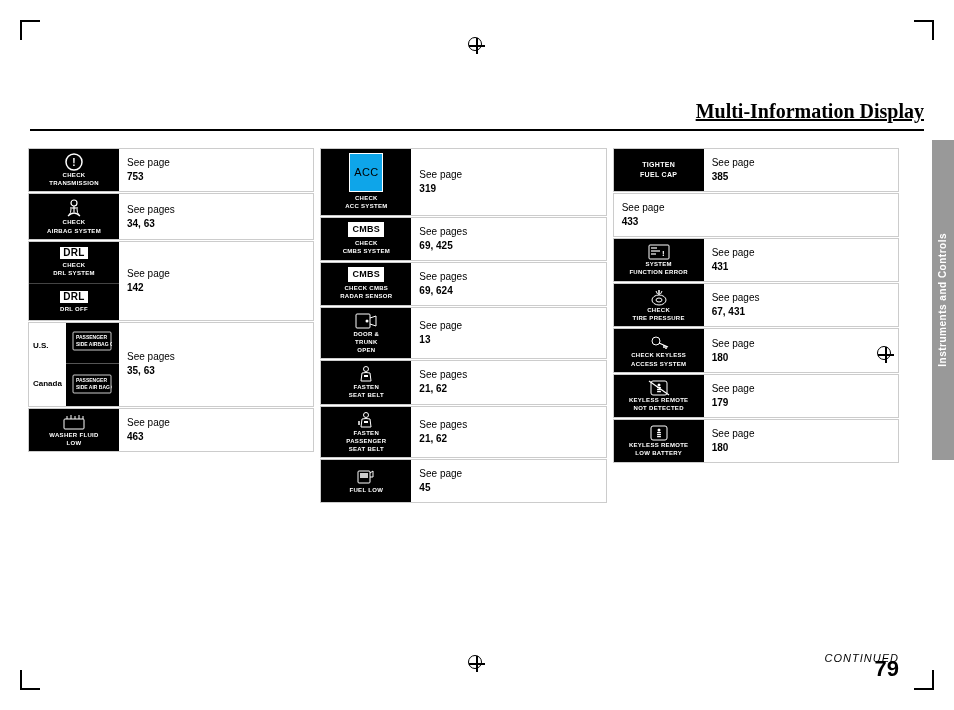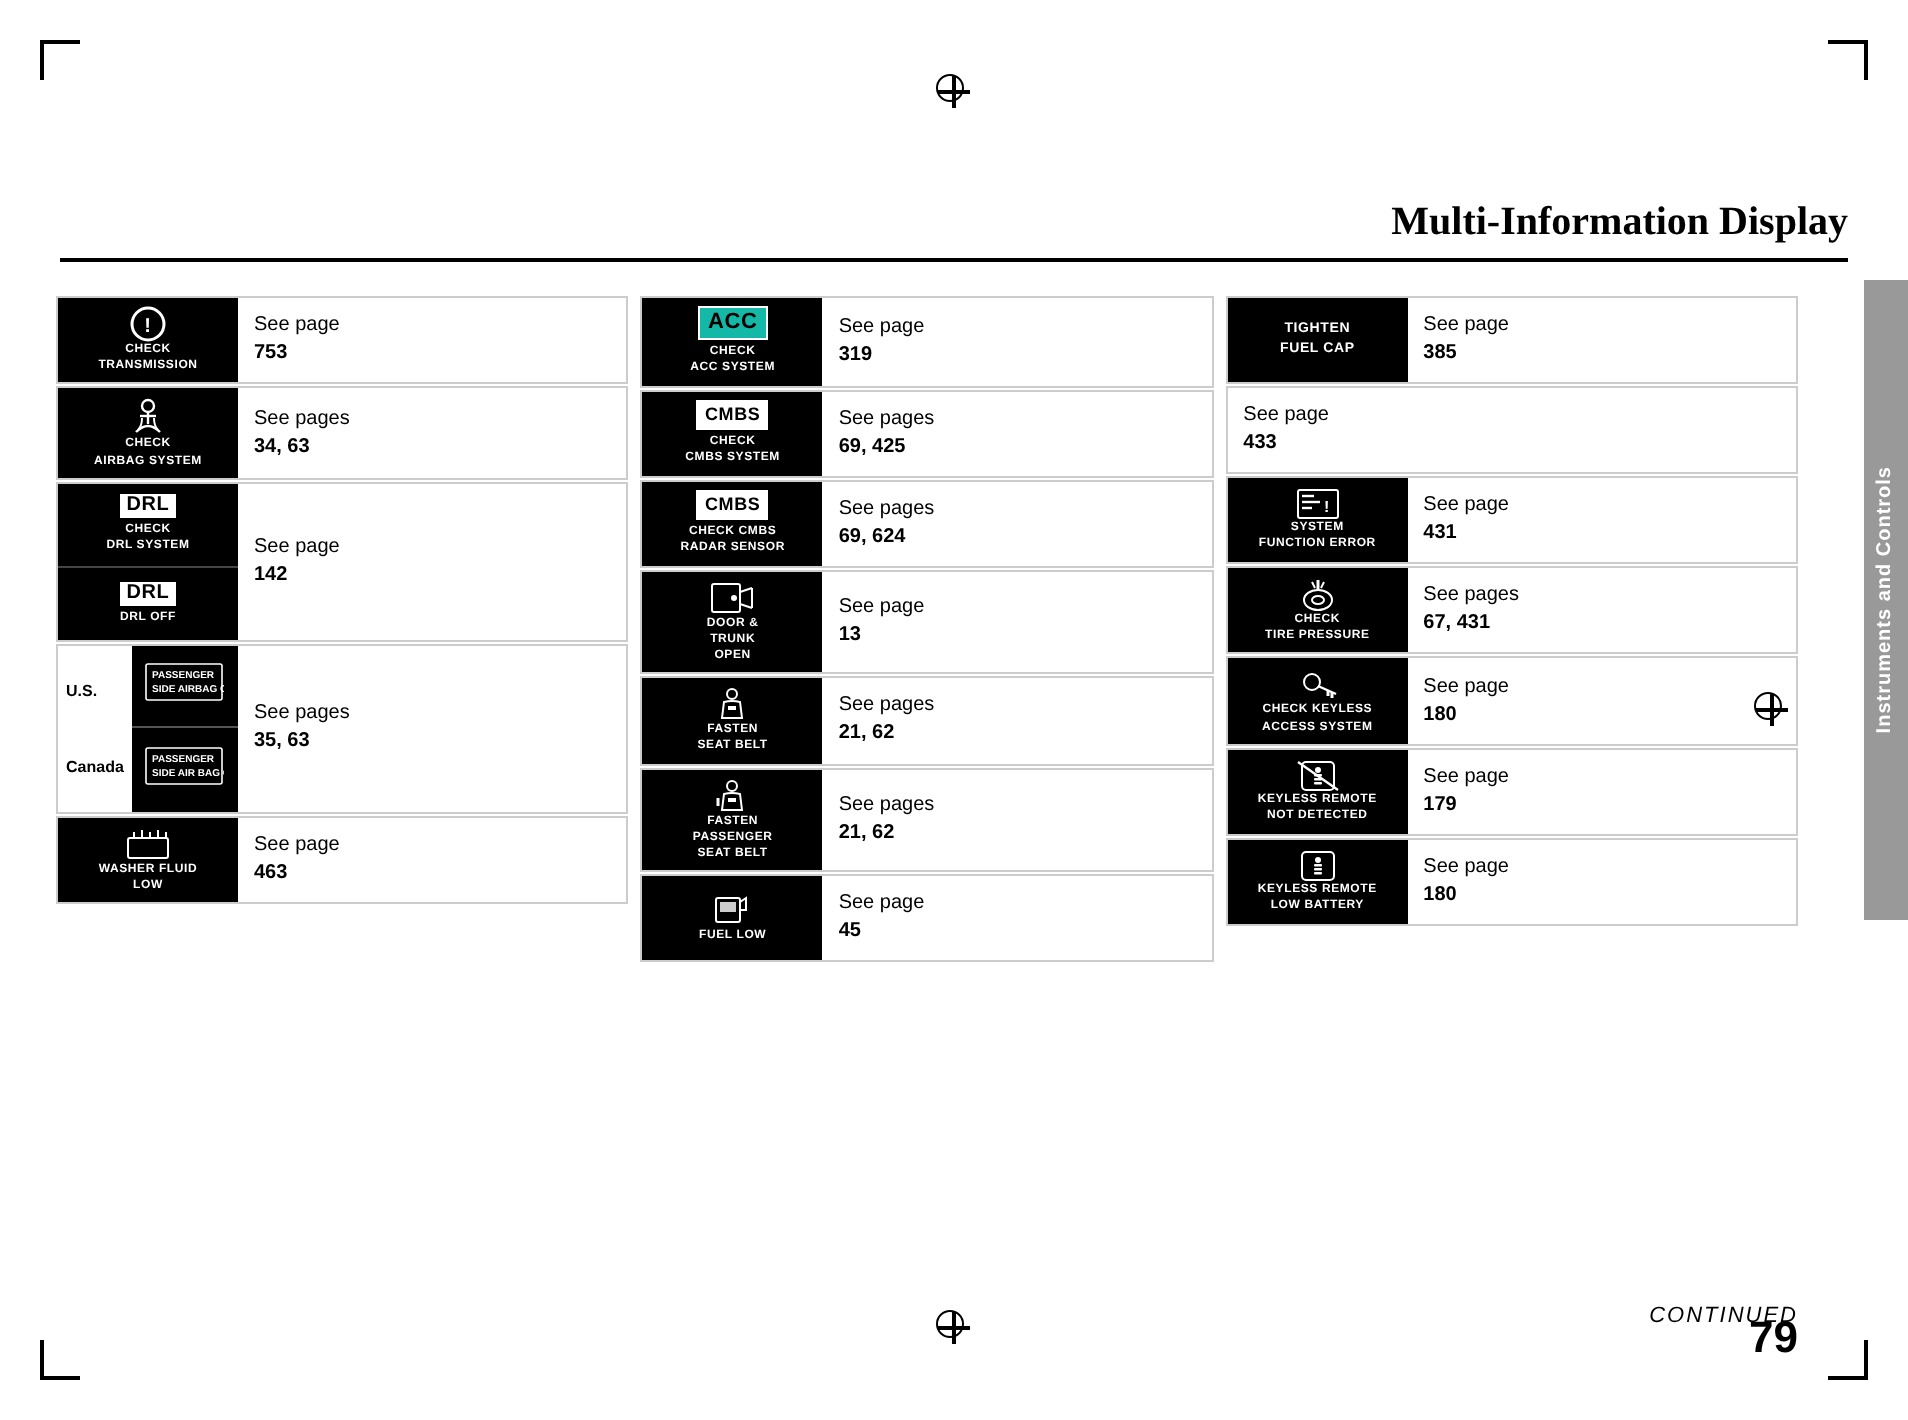--- a/index.html
+++ b/index.html
@@ -76,20 +76,21 @@
       right: 30px;
       left: 30px;
       text-align: right;
       border-bottom: 2px solid #000;
       padding-bottom: 6px;
     }
     .page-title-text {
       font-size: 20px;
       font-weight: bold;
       font-family: Georgia, serif;
+      text-decoration: underline;
     }
 
     
     .sidebar-label {
       position: absolute;
       right: 0px;
       top: 140px;
       width: 22px;
       height: 320px;
       background: #999;
@@ -315,21 +316,21 @@
       </div>
     </div>
 
   </div>
 
   <div style="flex:1;">
 
     <div class="warning-row">
       <div class="warning-icon-cell">
         <div class="icon-inner">
-          <span style="background:#14b8a6; color:#000; font-size:11px; font-weight:bold; padding:1px 4px; border:1.5px solid #fff; display:inline-block; line-height:1.2;">ACC</span>
+          <span style="background:#0ea5e9; color:#000; font-size:11px; font-weight:normal; padding:12px 4px; border:1.5px solid #fff; display:inline-block; line-height:1.2;">ACC</span>
           <span class="icon-label" style="color:#fff; font-size:6px; font-weight:bold; margin-top:2px;">CHECK</span>
           <span class="icon-label" style="color:#fff; font-size:6px; font-weight:bold;">ACC SYSTEM</span>
         </div>
       </div>
       <div class="warning-text-cell">
         <span class="see-text">See page<br><strong>319</strong></span>
       </div>
     </div>
 
     <div class="warning-row">

